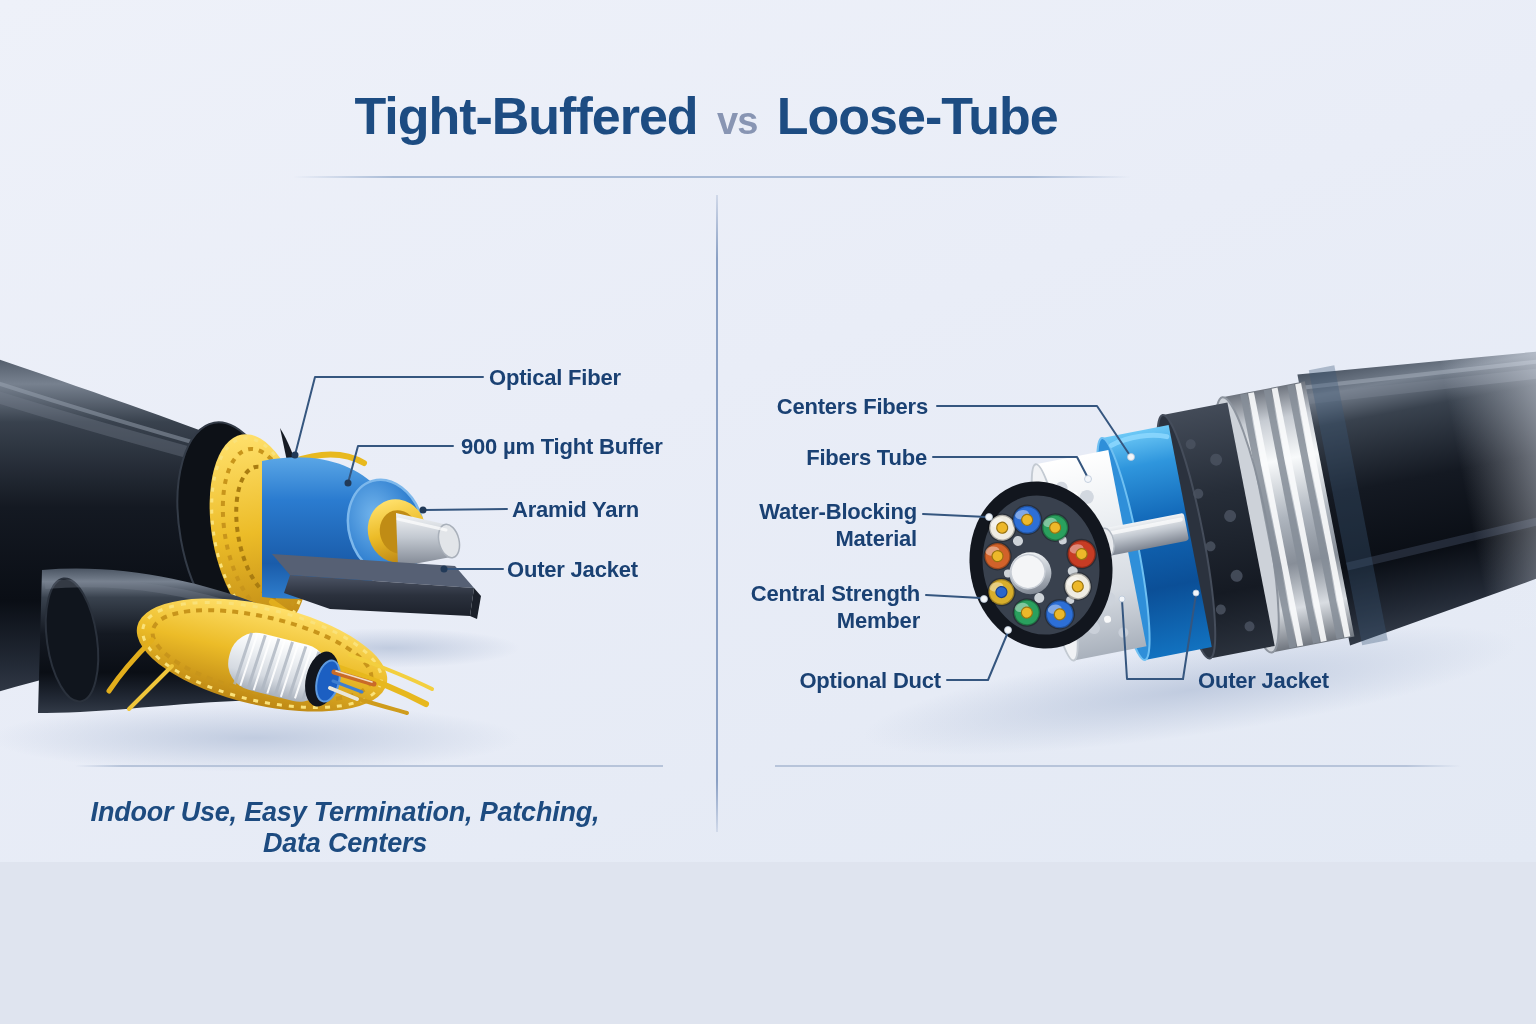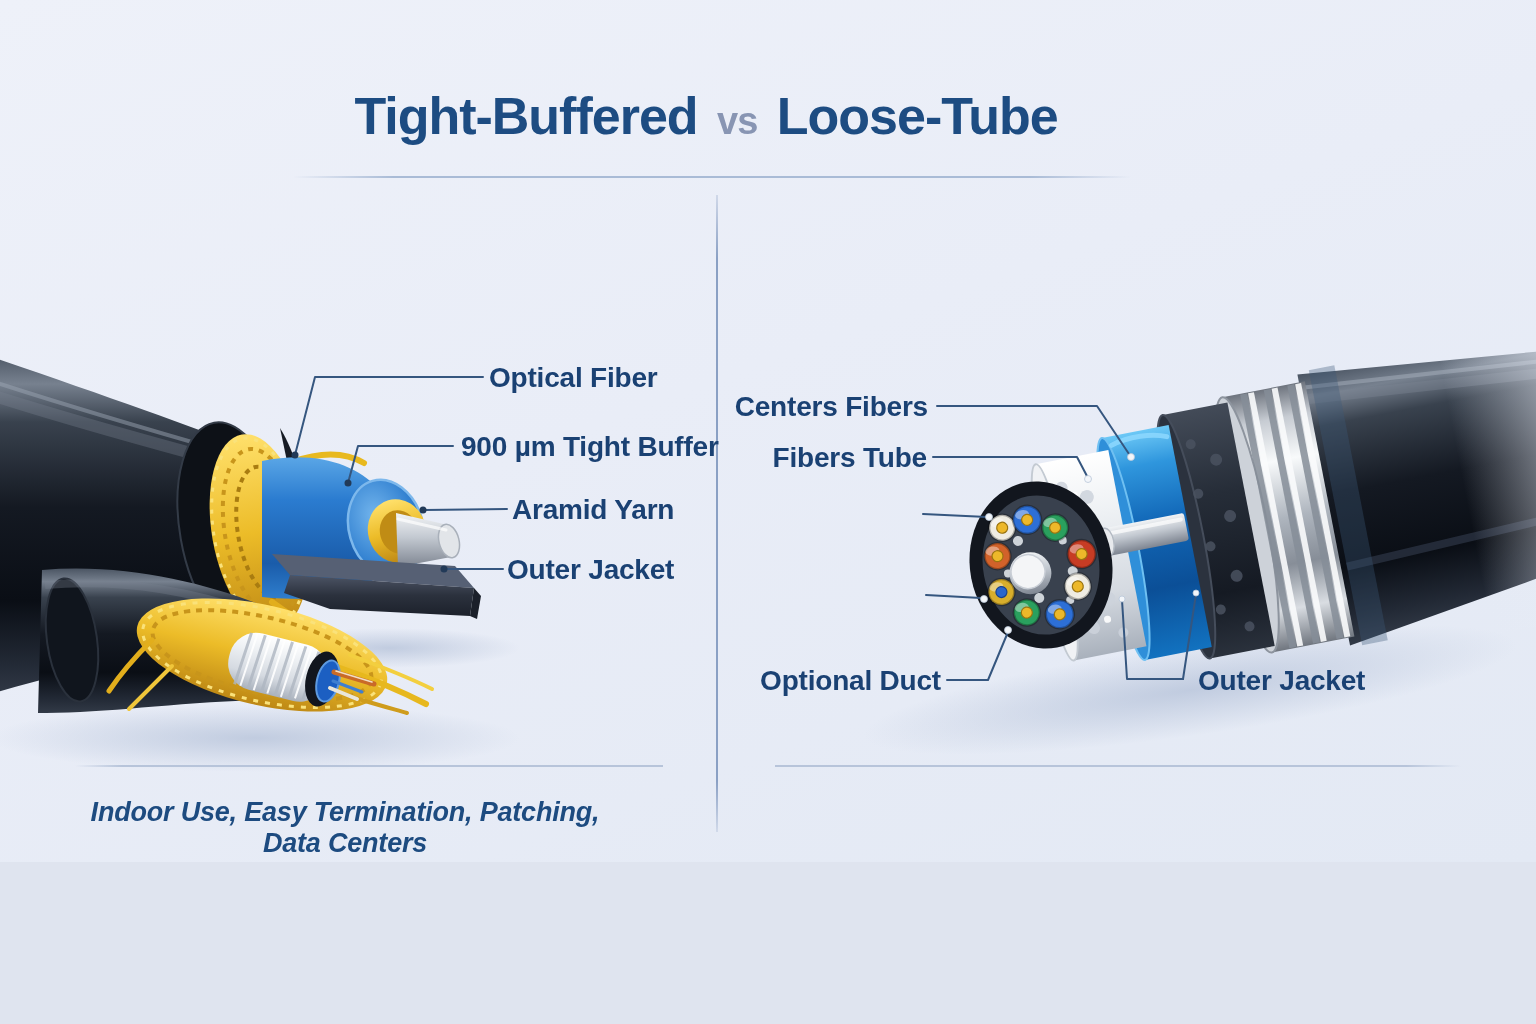--- a/index.html
+++ b/index.html
@@ -22,21 +22,21 @@
     background:linear-gradient(90deg,rgba(160,178,208,0),#a9bbd6 12%,#a9bbd6 88%,rgba(160,178,208,0));
   }
   .vrule{
     position:absolute;left:716px;top:195px;width:2px;height:637px;
     background:linear-gradient(180deg,rgba(130,152,190,.25),#8aa0c4 10%,#8aa0c4 92%,rgba(130,152,190,.2));
   }
   .hrule.cap-left{left:75px;top:765px;width:588px;
     background:linear-gradient(90deg,rgba(170,186,214,0),#b7c4da 8%,#b7c4da 100%);}
   .hrule.cap-right{left:775px;top:765px;width:686px;
     background:linear-gradient(90deg,#b7c4da 0%,#b7c4da 92%,rgba(170,186,214,0));}
-  .lbl{font-size:28px;font-weight:700;line-height:27px;letter-spacing:-0.2px;}
+  .lbl{font-size:22px;font-weight:700;line-height:27px;letter-spacing:-0.2px;}
   .lbl.r{text-align:right;}
   .caption{
     font-size:27px;font-style:italic;font-weight:700;text-align:center;
     color:#1d4b80;letter-spacing:-0.2px;
   }
 </style>
 </head>
 <body>
 
 <div id="stage">
@@ -334,19 +334,21 @@
   <div class="hrule title"></div>
   <div class="vrule"></div>
 
   <div class="txt lbl" style="left:489px;top:364px;">Optical Fiber</div>
   <div class="txt lbl" style="left:461px;top:433px;">900 µm Tight Buffer</div>
   <div class="txt lbl" style="left:512px;top:496px;">Aramid Yarn</div>
   <div class="txt lbl" style="left:507px;top:556px;">Outer Jacket</div>
 
   <div class="txt lbl r" style="right:608px;top:393px;">Centers Fibers</div>
   <div class="txt lbl r" style="right:609px;top:444px;">Fibers Tube</div>
+  <div class="txt lbl r" style="right:619px;top:498px;width:172px;">Water-Blocking Material</div>
+  <div class="txt lbl r" style="right:616px;top:580px;width:182px;">Central Strength Member</div>
   <div class="txt lbl r" style="right:595px;top:667px;">Optional Duct</div>
   <div class="txt lbl" style="left:1198px;top:667px;">Outer Jacket</div>
 
   <div class="hrule cap-left"></div>
   <div class="hrule cap-right"></div>
   <div class="txt caption" style="left:60px;top:797px;width:570px;">Indoor Use, Easy Termination, Patching, Data Centers</div>
 </div>
 
 </body></html>

